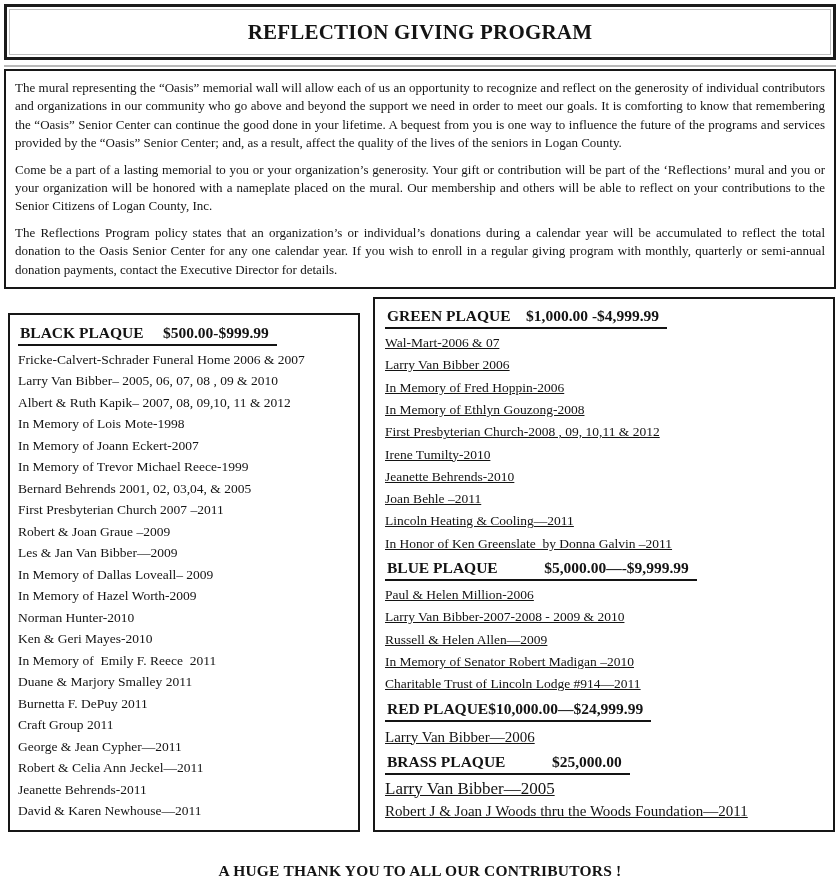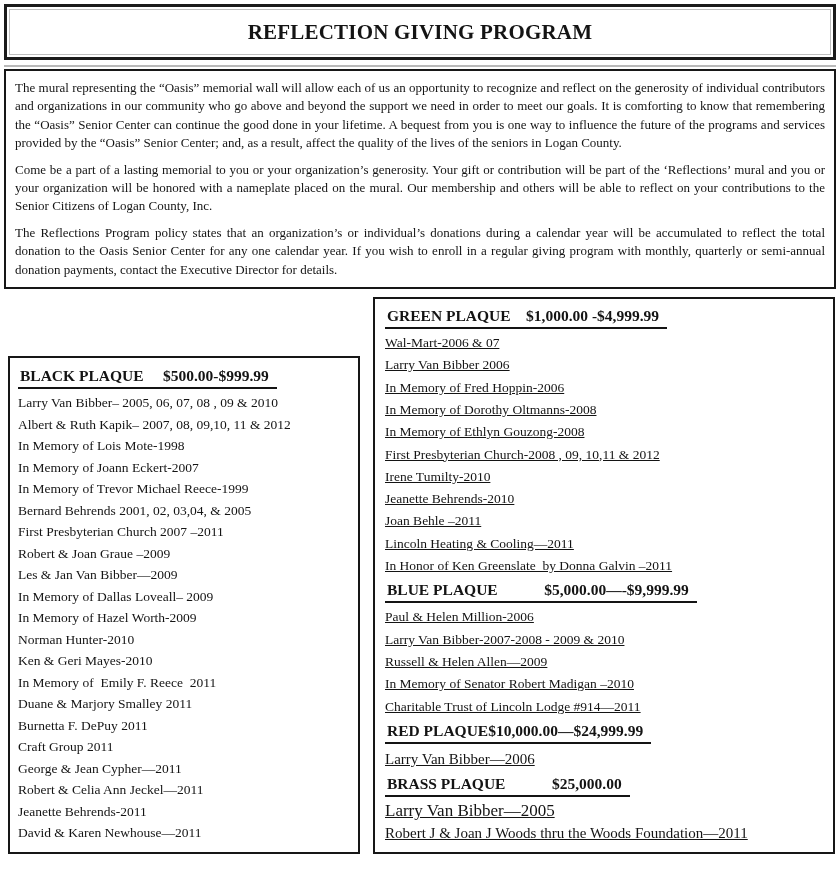--- a/index.html
+++ b/index.html
@@ -97,20 +97,21 @@
 <div class="intro-box">
   <p>The mural representing the “Oasis” memorial wall will allow each of us an opportunity to recognize and reflect on the generosity of individual contributors and organizations in our community who go above and beyond the support we need in order to meet our goals.  It is comforting to know that  remembering the “Oasis” Senior Center can continue the good done in your   lifetime.  A bequest from you is one way to influence the future of the programs and services provided by the “Oasis” Senior  Center; and, as a result, affect the quality of the lives of the seniors in Logan County.</p>
   <p>Come be a part of a lasting memorial to you or your organization’s generosity.  Your gift or contribution will be part of the ‘Reflections’ mural and you or your organization will be honored with a nameplate placed on the mural.  Our membership and others will be able to reflect on your contributions to the Senior Citizens of Logan County, Inc.</p>
   <p>The Reflections Program policy states that an organization’s or individual’s donations during a calendar year will be accumulated to reflect the total donation to the Oasis Senior Center for any one calendar year. If you wish to enroll in a regular giving program with monthly, quarterly or semi-annual donation payments, contact the Executive Director for details.</p>
 </div>
 
 <div class="columns">
 
   <div class="plaque-box left-box">
     <div class="plaque-header">BLACK PLAQUE     $500.00-$999.99</div>
+    <div class="li">Fricke-Calvert-Schrader Funeral Home 2006 &amp; 2007</div>
     <div class="li">Larry Van Bibber– 2005, 06, 07, 08 , 09 &amp; 2010</div>
     <div class="li">Albert &amp; Ruth Kapik– 2007, 08, 09,10, 11 &amp; 2012</div>
     <div class="li">In Memory of Lois Mote-1998</div>
     <div class="li">In Memory of Joann Eckert-2007</div>
     <div class="li">In Memory of Trevor Michael Reece-1999</div>
     <div class="li">Bernard Behrends 2001, 02, 03,04, &amp; 2005</div>
     <div class="li">First Presbyterian Church 2007 –2011</div>
     <div class="li">Robert &amp; Joan Graue –2009</div>
     <div class="li">Les &amp; Jan Van Bibber—2009</div>
     <div class="li">In Memory of Dallas Loveall– 2009</div>
@@ -125,21 +126,20 @@
     <div class="li">Robert &amp; Celia Ann Jeckel—2011</div>
     <div class="li">Jeanette Behrends-2011</div>
     <div class="li">David &amp; Karen Newhouse—2011</div>
   </div>
 
   <div class="plaque-box right-box">
     <div class="plaque-header">GREEN PLAQUE    $1,000.00 -$4,999.99</div>
     <div class="li">Wal-Mart-2006 &amp; 07</div>
     <div class="li">Larry Van Bibber 2006</div>
     <div class="li">In Memory of Fred Hoppin-2006</div>
-    <div class="li">In Memory of Dorothy Oltmanns-2008</div>
     <div class="li">In Memory of Ethlyn Gouzong-2008</div>
     <div class="li">First Presbyterian Church-2008 , 09, 10,11 &amp; 2012</div>
     <div class="li">Irene Tumilty-2010</div>
     <div class="li">Jeanette Behrends-2010</div>
     <div class="li">Joan Behle –2011</div>
     <div class="li">Lincoln Heating &amp; Cooling—2011</div>
     <div class="li">In Honor of Ken Greenslate  by Donna Galvin –2011</div>
 
     <div class="plaque-header">BLUE PLAQUE            $5,000.00—-$9,999.99</div>
     <div class="li">Paul &amp; Helen Million-2006</div>

